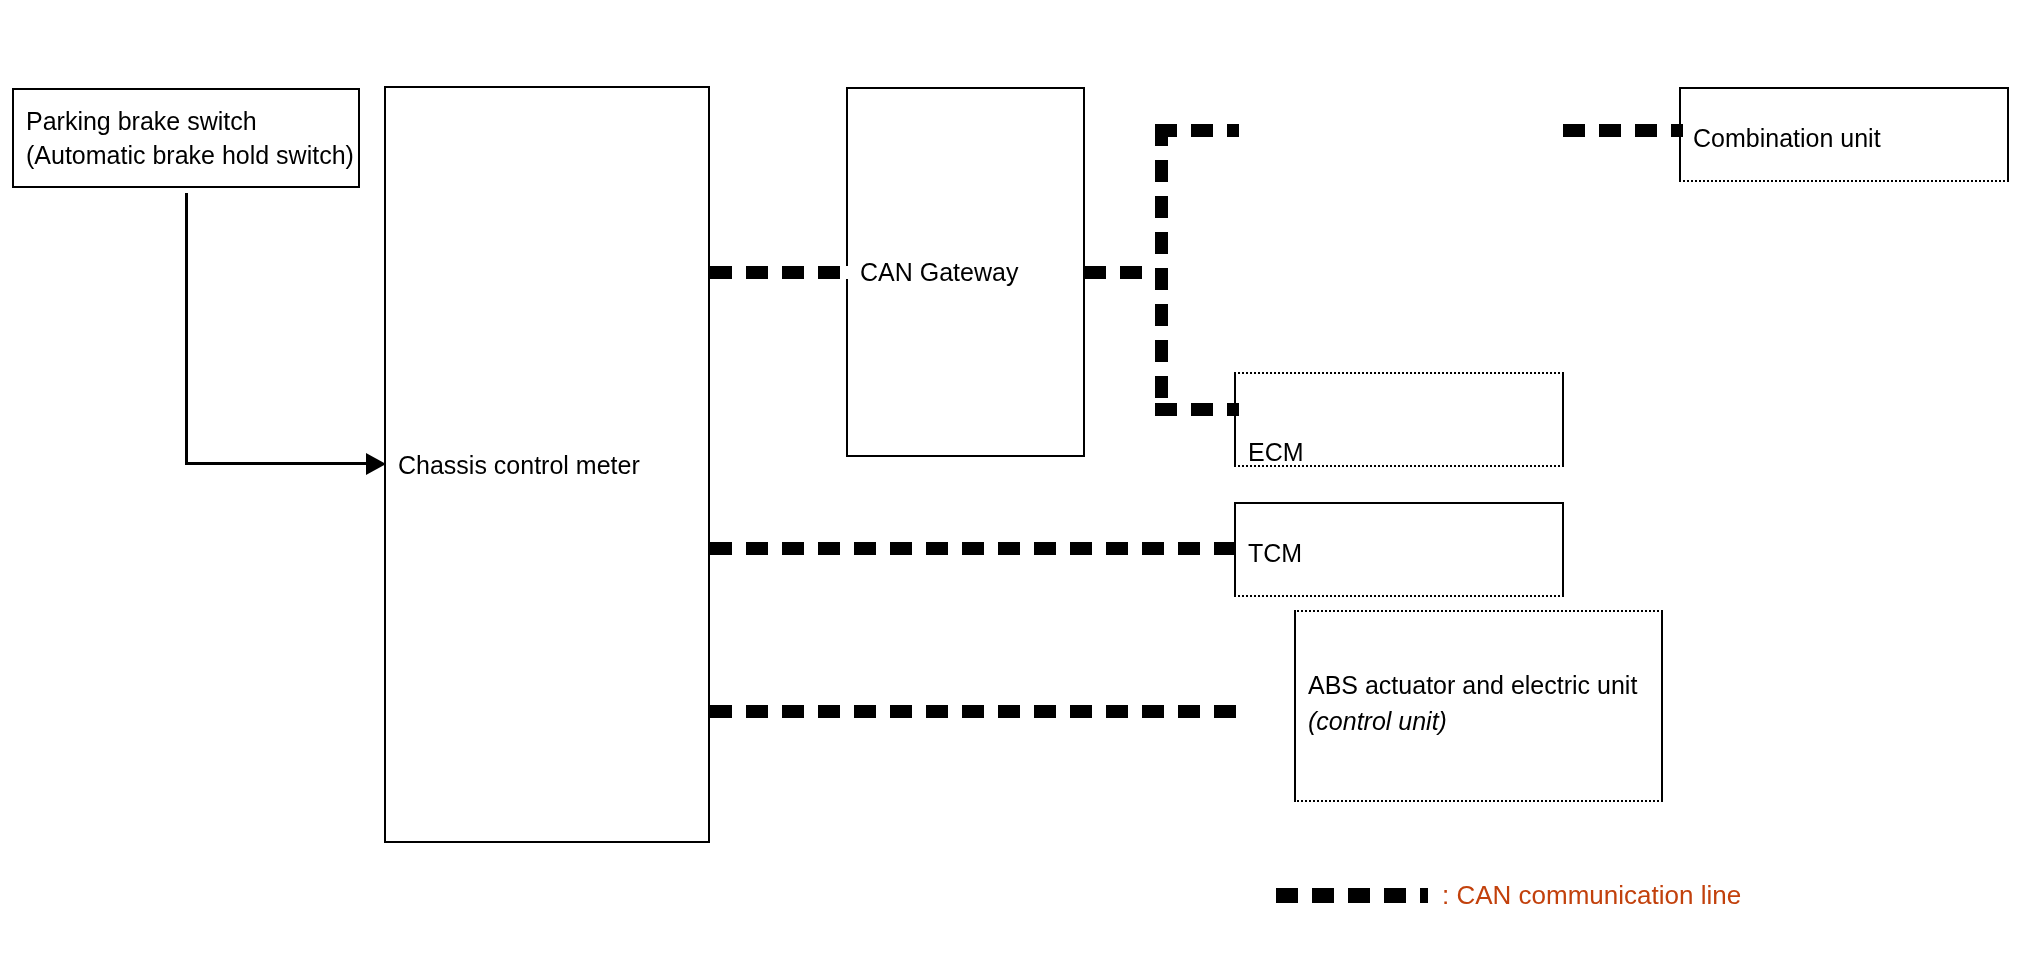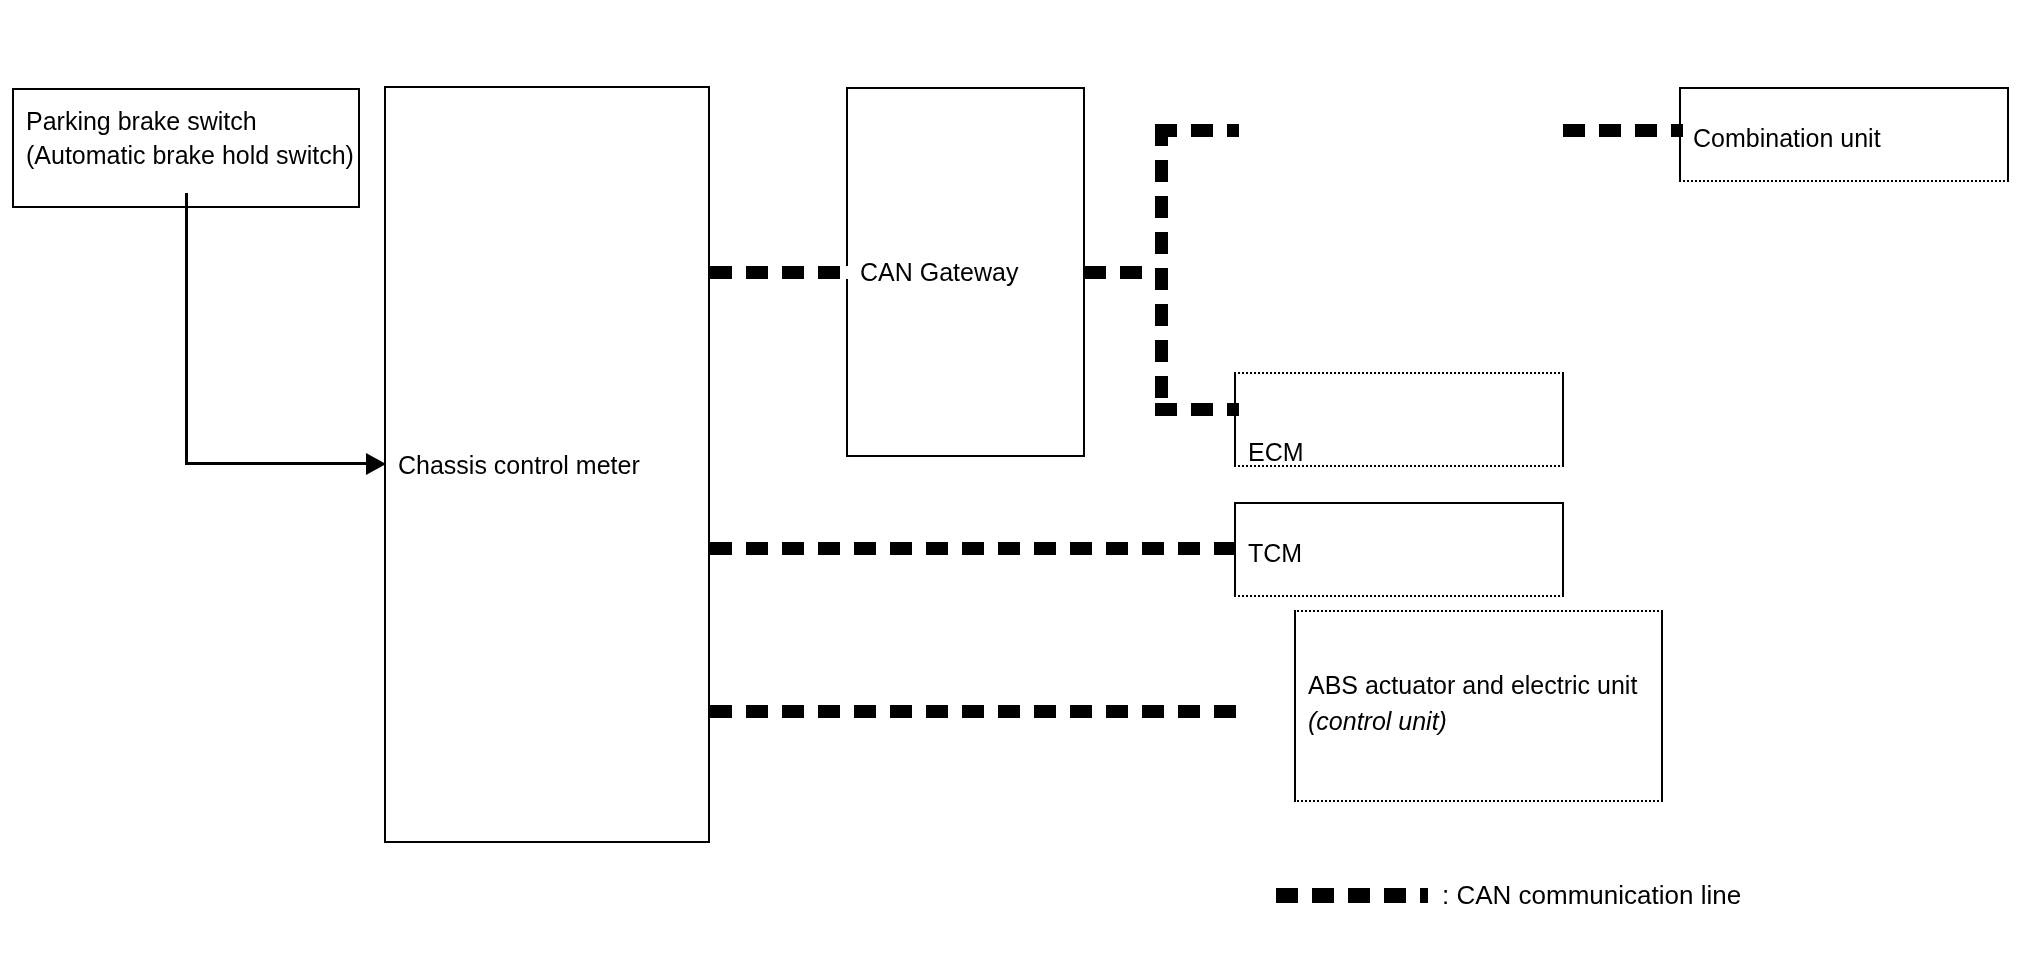--- a/index.html
+++ b/index.html
@@ -97,30 +97,30 @@
     width: 152px;
     height: 15px;
     background-color: #000000;
     background-image: repeating-linear-gradient(
         to right,
         #000000 0px, #000000 22px,
         #ffffff 22px, #ffffff 36px);
   }
   #legend-text {
     font-size: 26px;
-    color: #000000;
+    color: #c2410c;
     white-space: pre;
   }
 </style>
 </head>
 <body>
 
 <div id="canvas">
 
-  <div class="box" style="left:12px; top:88px; width:348px; height:120px;">
+  <div class="box" style="left:12px; top:88px; width:348px; height:100px;">
     <span class="label two-line" style="top:14px; transform:none;">Parking brake switch</span>
     <span class="label" style="top:48px;">(Automatic brake hold switch)</span>
   </div>
 
   <div class="box" style="left:384px; top:86px; width:326px; height:757px;">
     <span class="label mid">Chassis control meter</span>
   </div>
 
   <div class="box" style="left:846px; top:87px; width:239px; height:370px;">
     <span class="label mid">CAN Gateway</span>

